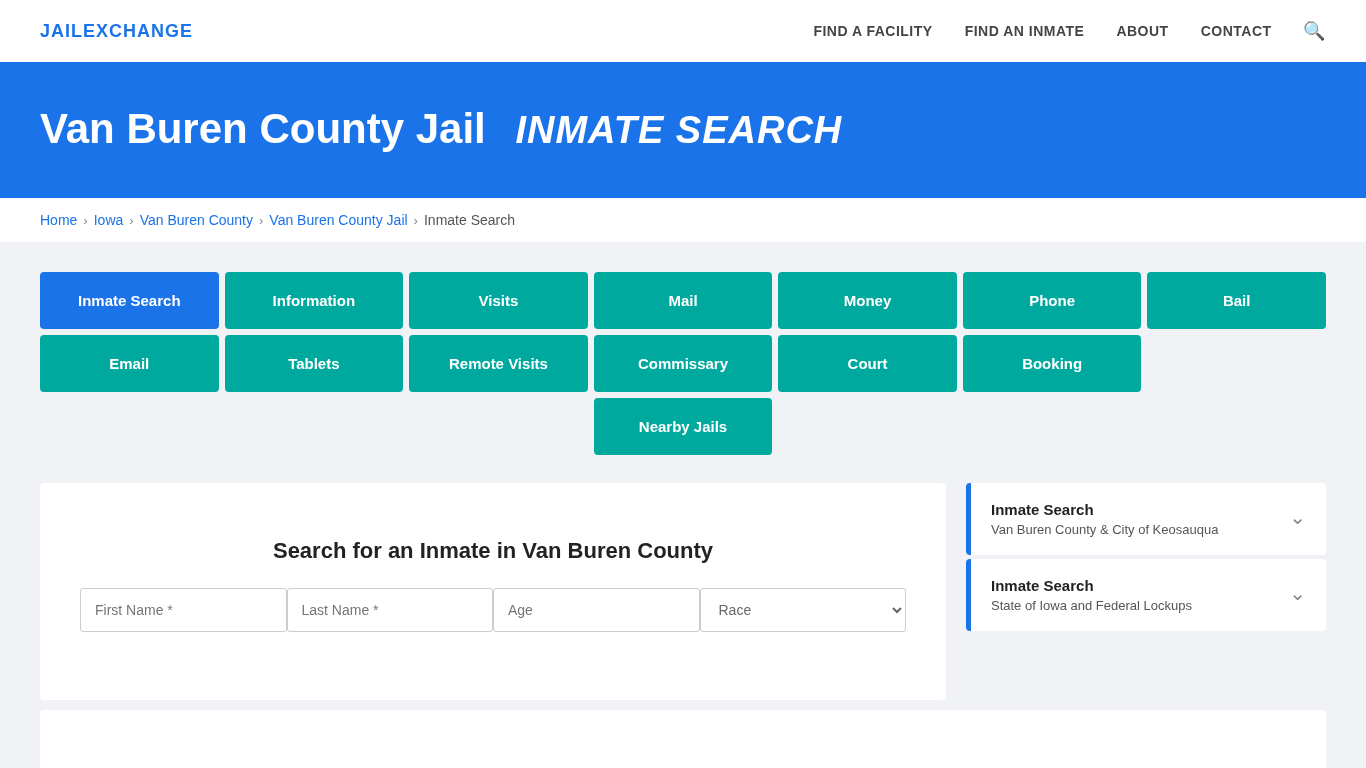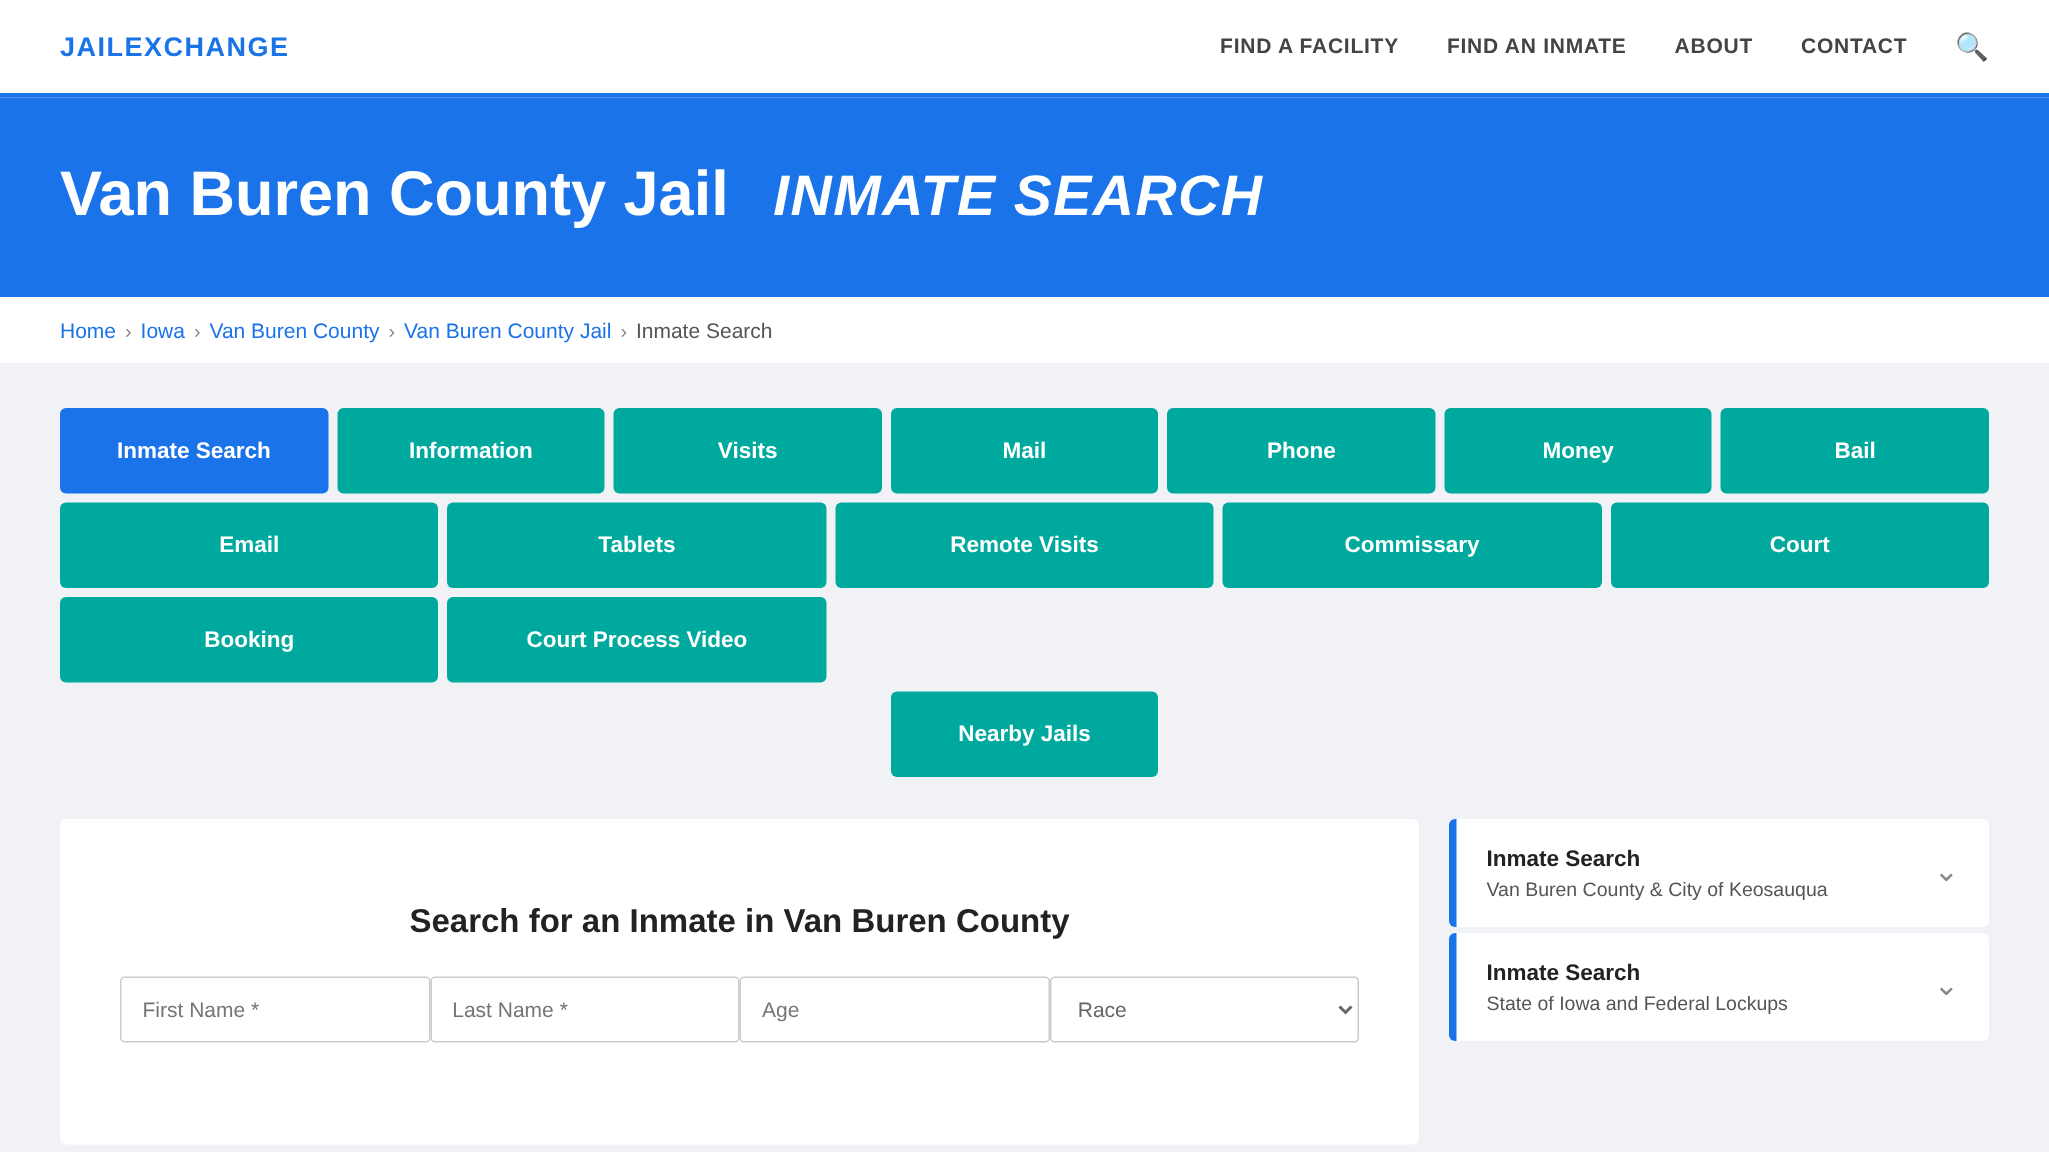--- a/index.html
+++ b/index.html
@@ -78,21 +78,21 @@
 
     
     .btn-grid {
       display: grid;
       grid-template-columns: repeat(7, 1fr);
       gap: 6px;
       margin-bottom: 6px;
     }
     .btn-grid-row2 {
       display: grid;
-      grid-template-columns: repeat(5, 1fr);
+      grid-template-columns: repeat(7, 1fr);
       gap: 6px;
       margin-bottom: 6px;
     }
     .grid-btn {
       background: #00a99d;
       color: #fff;
       border: none;
       padding: 20px 10px;
       font-size: 15px;
       font-weight: 600;
@@ -227,33 +227,32 @@
   <span class="current">Inmate Search</span>
 </div>
 
 <div class="content-area">
 
   <div class="btn-grid">
     <button class="grid-btn active">Inmate Search</button>
     <button class="grid-btn">Information</button>
     <button class="grid-btn">Visits</button>
     <button class="grid-btn">Mail</button>
+    <button class="grid-btn">Money</button>
     <button class="grid-btn">Phone</button>
-    <button class="grid-btn">Money</button>
     <button class="grid-btn">Bail</button>
   </div>
 
   <div class="btn-grid-row2">
     <button class="grid-btn">Email</button>
     <button class="grid-btn">Tablets</button>
     <button class="grid-btn">Remote Visits</button>
     <button class="grid-btn">Commissary</button>
     <button class="grid-btn">Court</button>
     <button class="grid-btn">Booking</button>
-    <button class="grid-btn">Court Process Video</button>
   </div>
 
   <div style="display:grid;grid-template-columns:repeat(7,1fr);gap:7px;margin-bottom:28px;">
     <div style="grid-column:1/4"></div>
     <button class="grid-btn">Nearby Jails</button>
     <div style="grid-column:5/8"></div>
   </div>
 
   <div class="main-sidebar">
 

